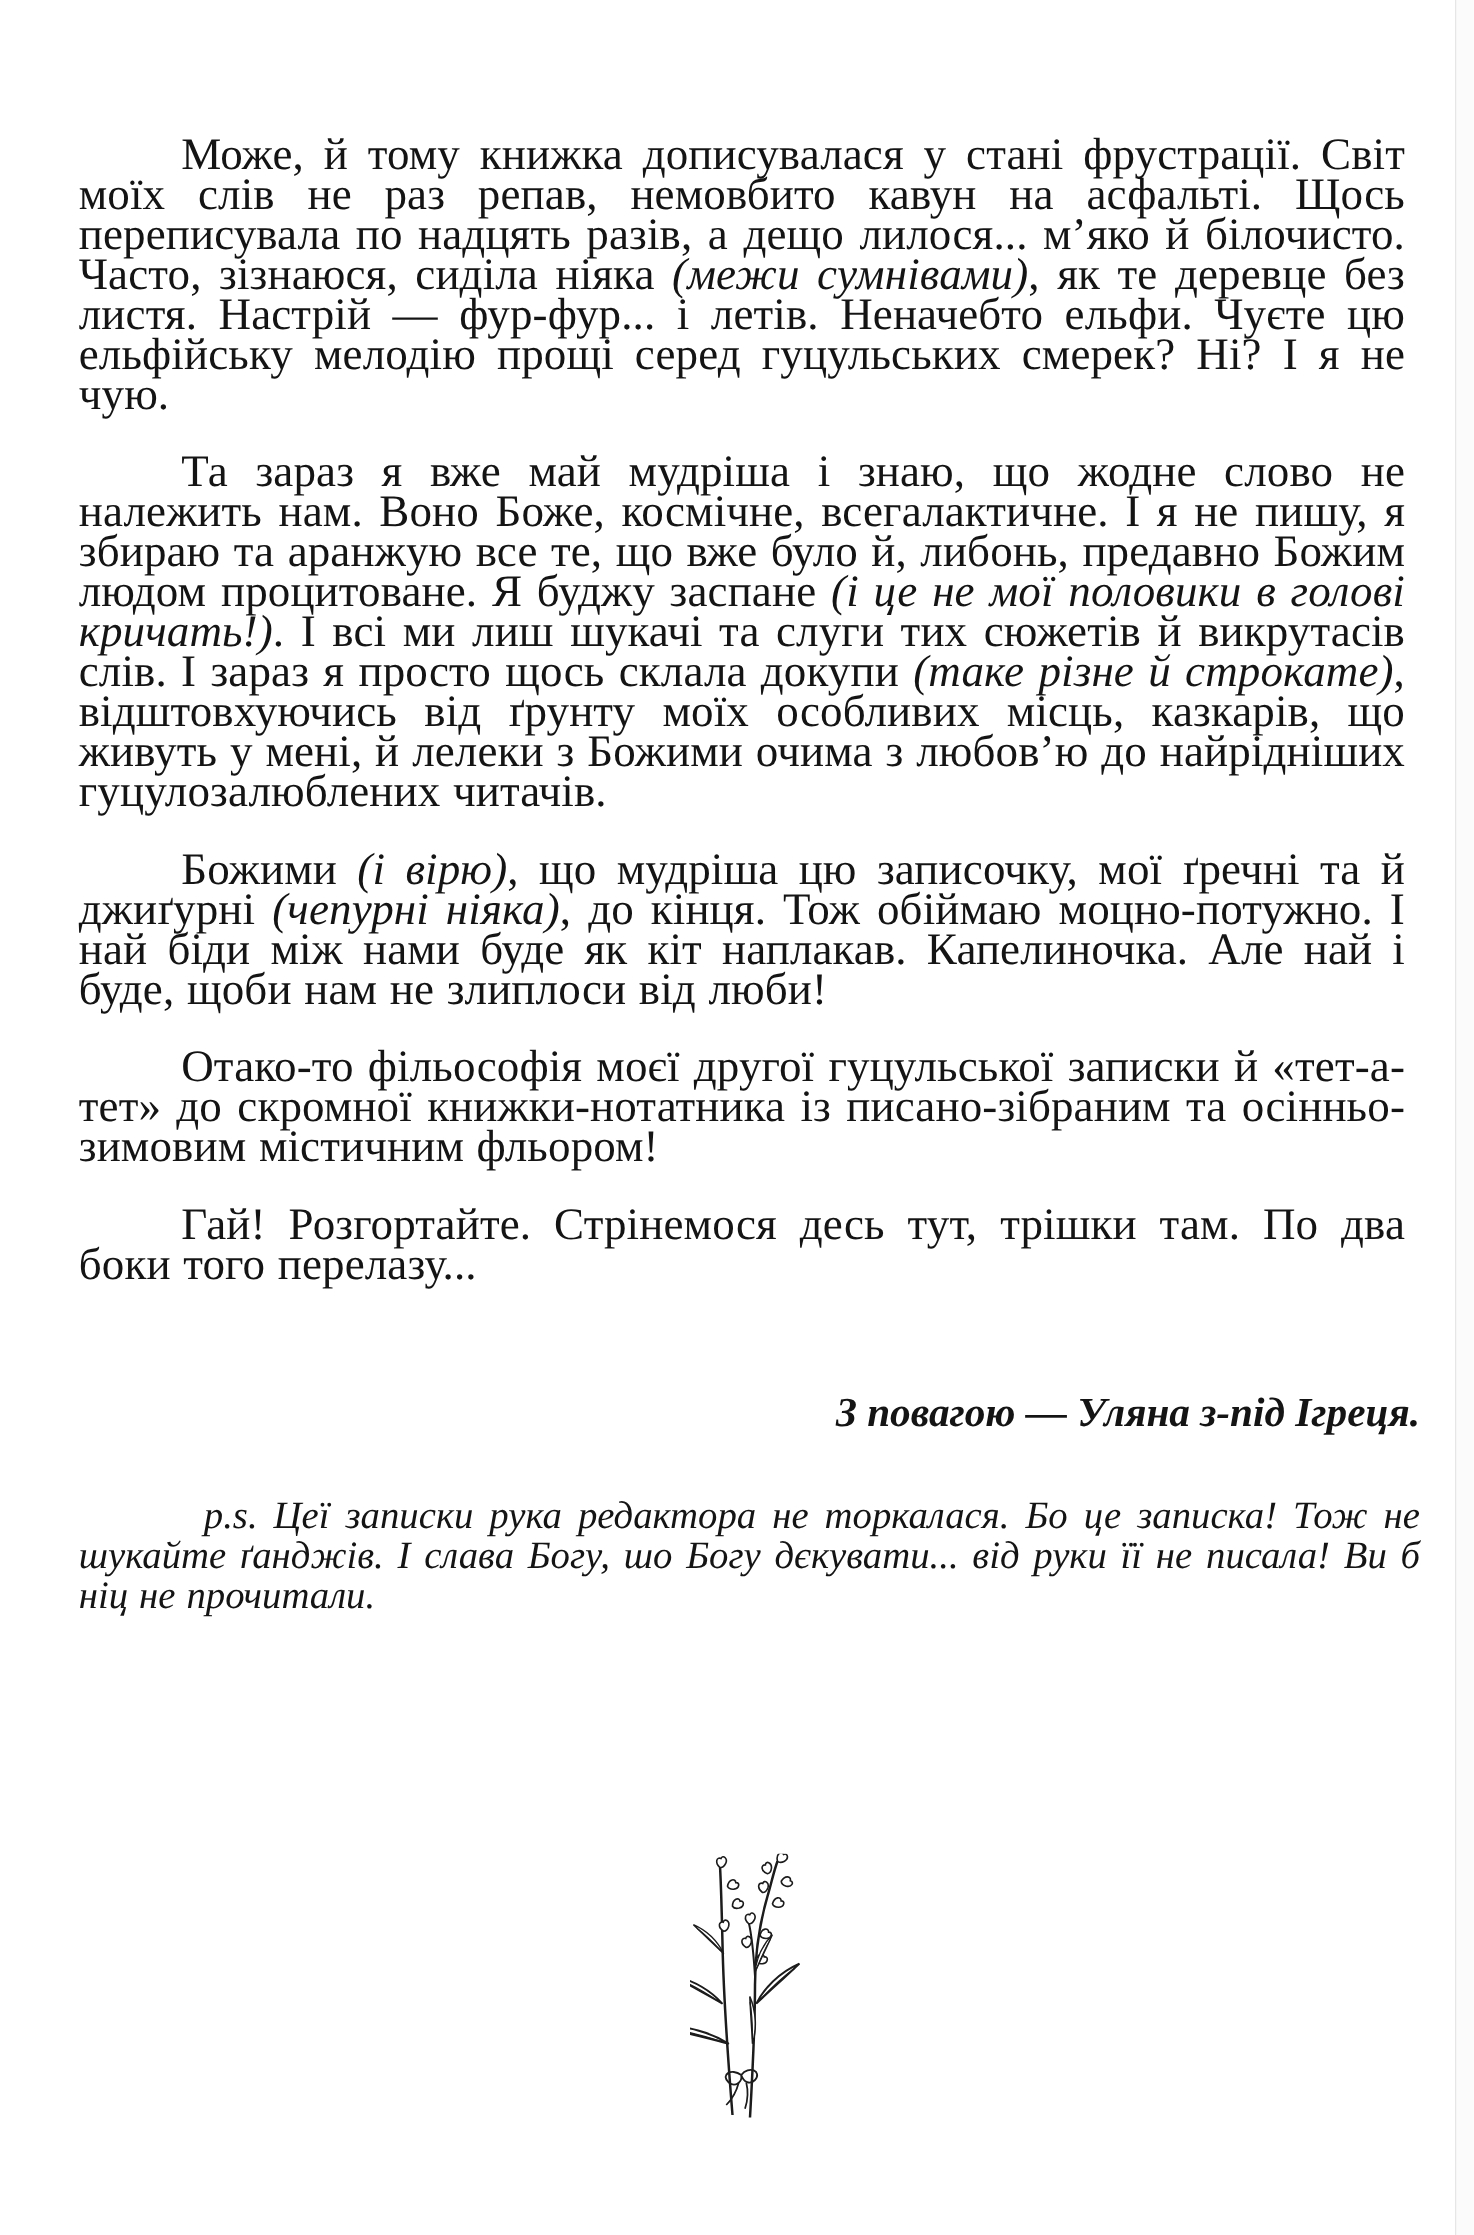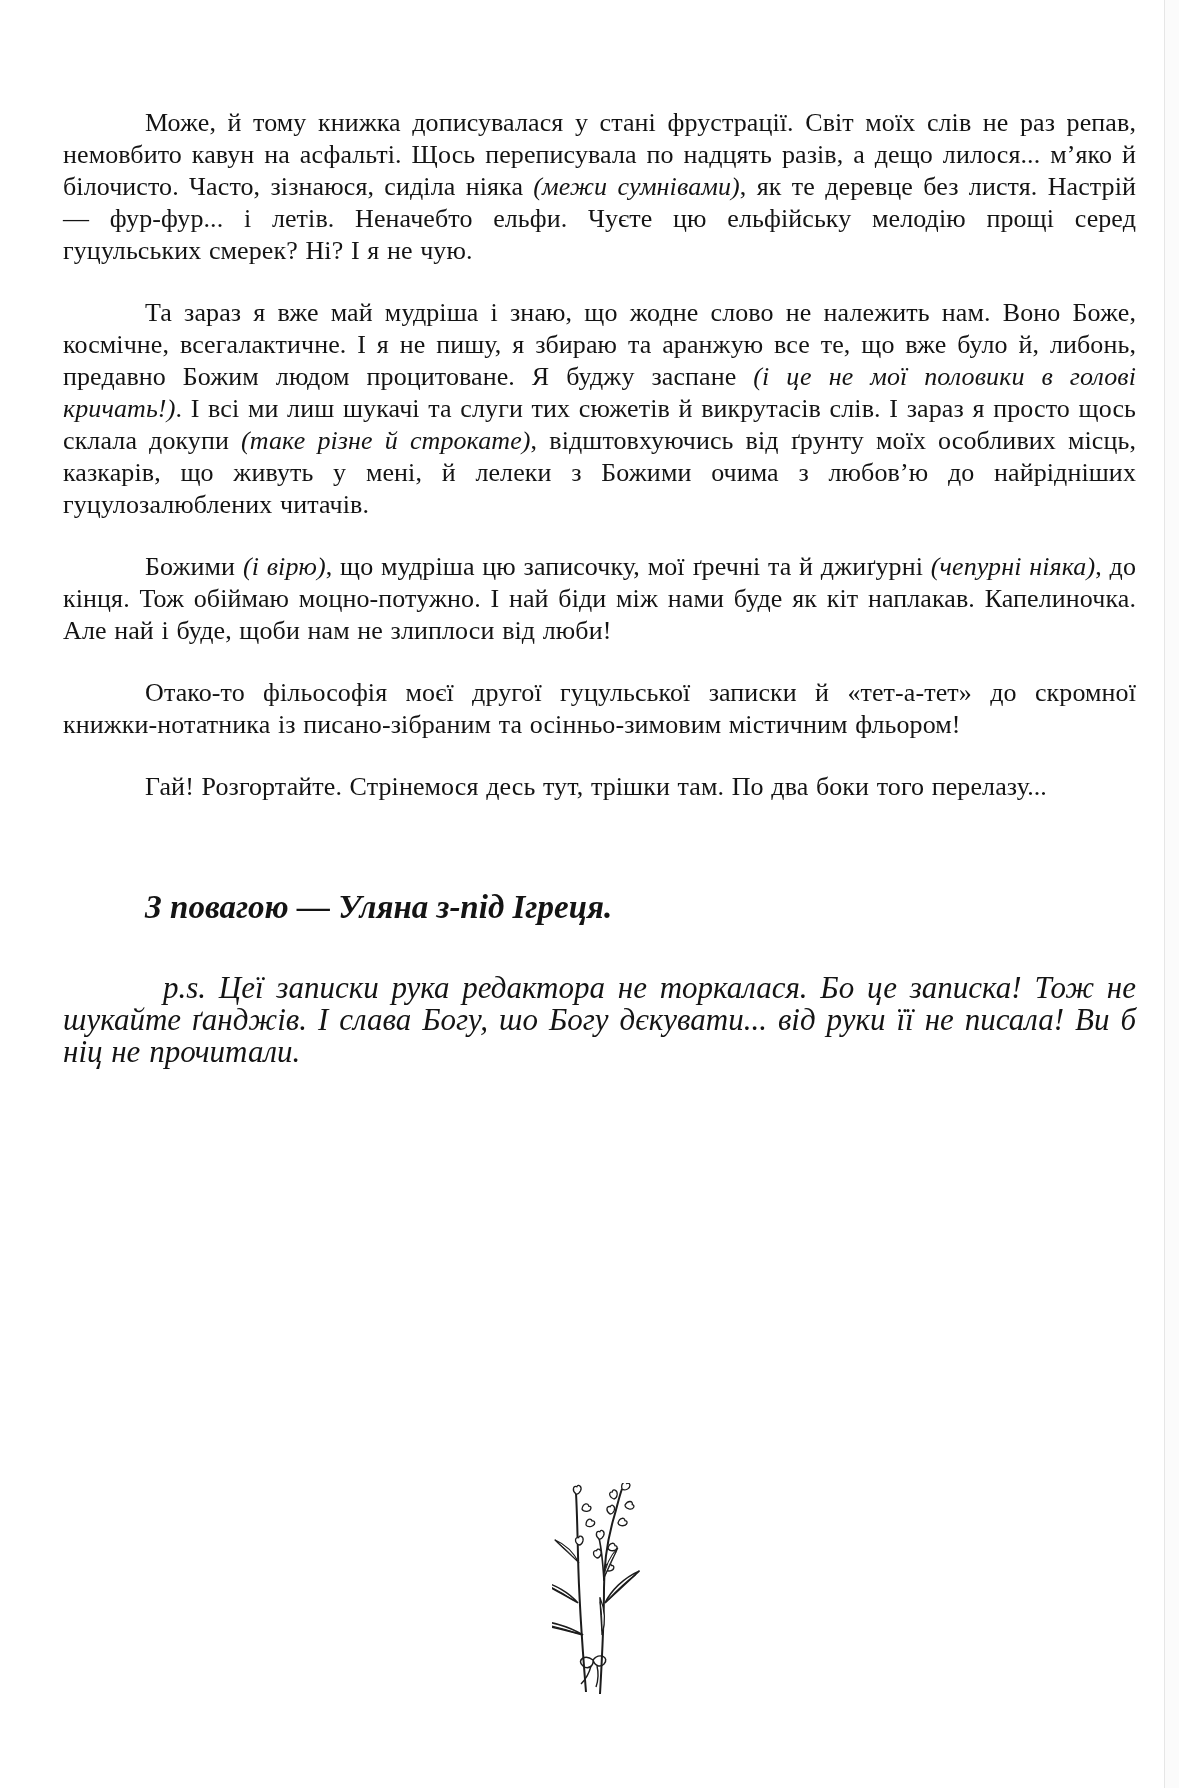--- a/index.html
+++ b/index.html
@@ -15,35 +15,36 @@
     font-family: "Liberation Serif", "DejaVu Serif", serif;
     color: #141414;
   }
   .page {
     position: absolute;
     left: 63px;
     top: 107px;
     width: 1073px;
   }
   p.body-par {
-    margin: 0 0 30px 0;
-    font-size: 26px;
+    margin: 0 12px 30px 0;
+    font-size: 36px;
     line-height: 32px;
     text-align: justify;
     text-indent: 82px;
     letter-spacing: 0.1px;
     word-spacing: 1px;
   }
   .seg-italic { font-style: italic; }
   .signature {
     margin: 86px 0 0 82px;
     font-size: 33px;
     line-height: 36px;
     font-weight: bold;
     font-style: italic;
+    text-align: right;
   }
   .postscript {
     margin: 47px 0 0 0;
     font-size: 31px;
     line-height: 32px;
     font-style: italic;
     text-align: justify;
     text-indent: 100px;
     word-spacing: 1px;
   }

